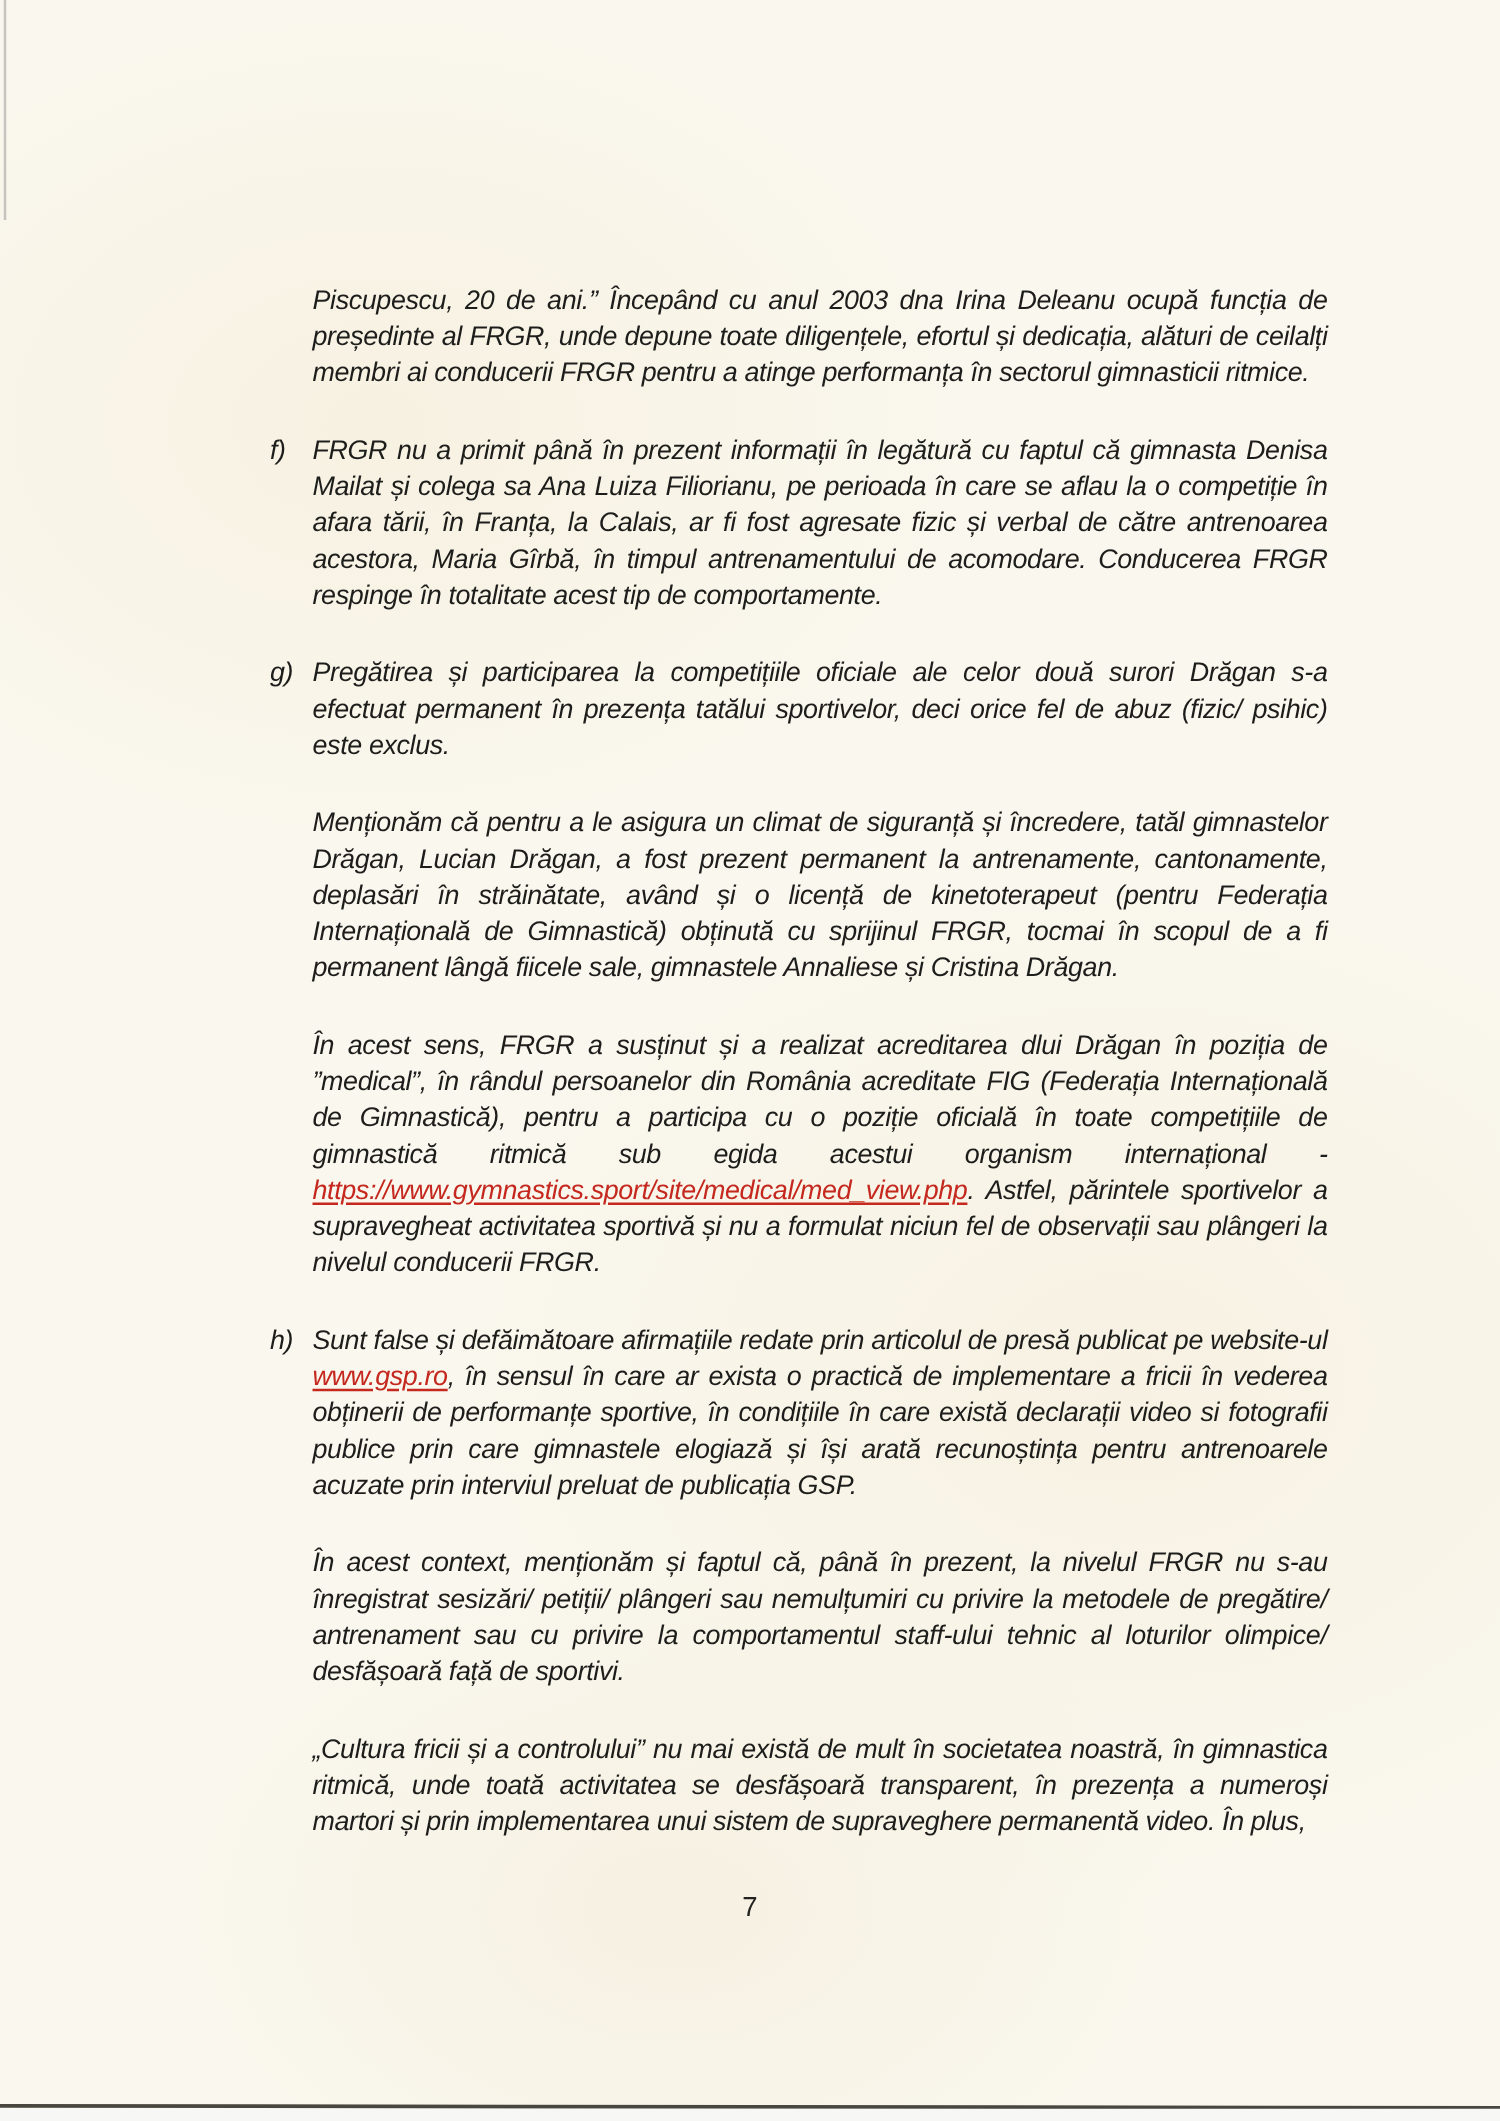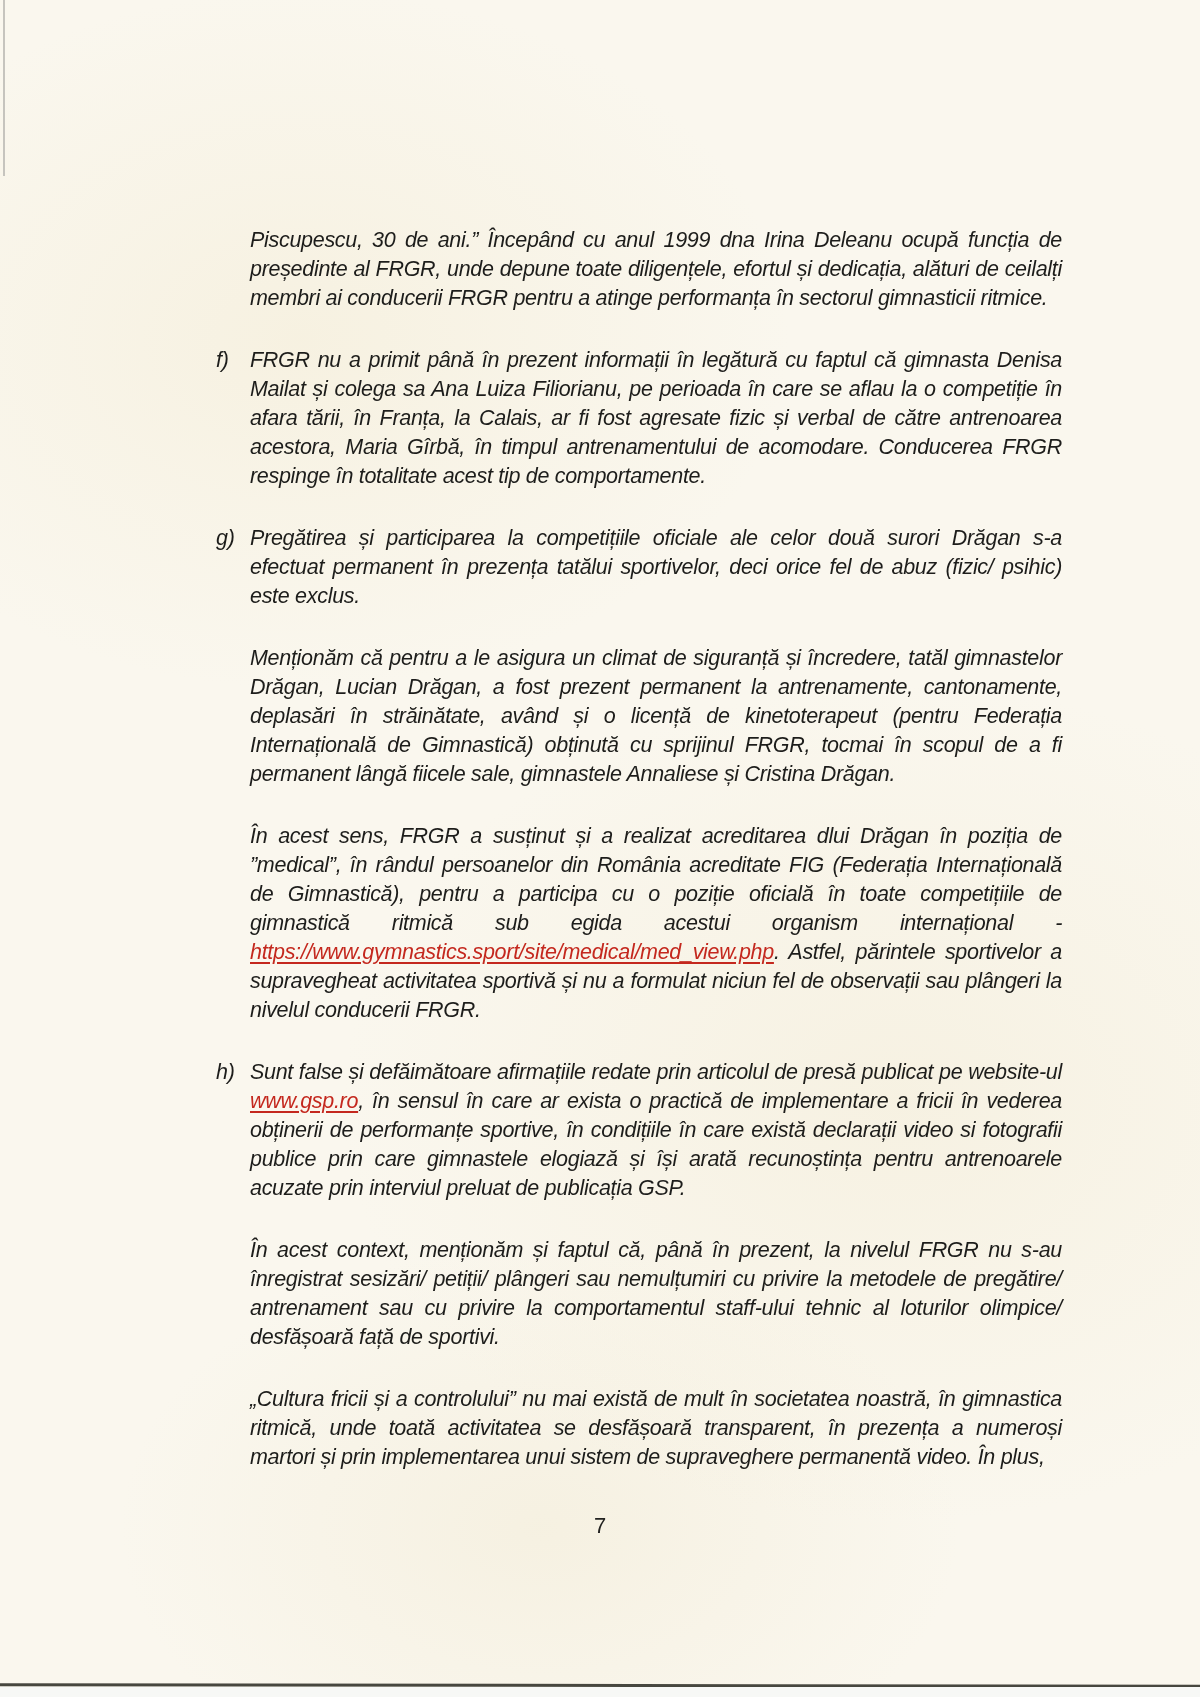--- a/index.html
+++ b/index.html
@@ -85,21 +85,21 @@
 </style>
 </head>
 <body>
 
 <div class="page">
   <div class="scan-edge-left"></div>
 
   <div class="content">
       <div class="para-row">
         <div class="marker"></div>
-        <p class="para-text"><span>Piscupescu, 30 de ani.” Începând cu anul 1999 dna Irina Deleanu ocupă funcția de președinte al FRGR, unde depune toate diligențele, efortul și dedicația, alături de ceilalți membri ai conducerii FRGR pentru a atinge performanța în sectorul gimnasticii ritmice.</span></p>
+        <p class="para-text"><span>Piscupescu, 20 de ani.” Începând cu anul 2003 dna Irina Deleanu ocupă funcția de președinte al FRGR, unde depune toate diligențele, efortul și dedicația, alături de ceilalți membri ai conducerii FRGR pentru a atinge performanța în sectorul gimnasticii ritmice.</span></p>
       </div>
       <div class="para-row">
         <div class="marker">f)</div>
         <p class="para-text"><span>FRGR nu a primit până în prezent informații în legătură cu faptul că gimnasta Denisa Mailat și colega sa Ana Luiza Filiorianu, pe perioada în care se aflau la o competiție în afara tării, în Franța, la Calais, ar fi fost agresate fizic și verbal de către antrenoarea acestora, Maria Gîrbă, în timpul antrenamentului de acomodare. Conducerea FRGR respinge în totalitate acest tip de comportamente.</span></p>
       </div>
       <div class="para-row">
         <div class="marker">g)</div>
         <p class="para-text"><span>Pregătirea și participarea la competițiile oficiale ale celor două surori Drăgan s-a efectuat permanent în prezența tatălui sportivelor, deci orice fel de abuz (fizic/ psihic) este exclus.</span></p>
       </div>
       <div class="para-row">

